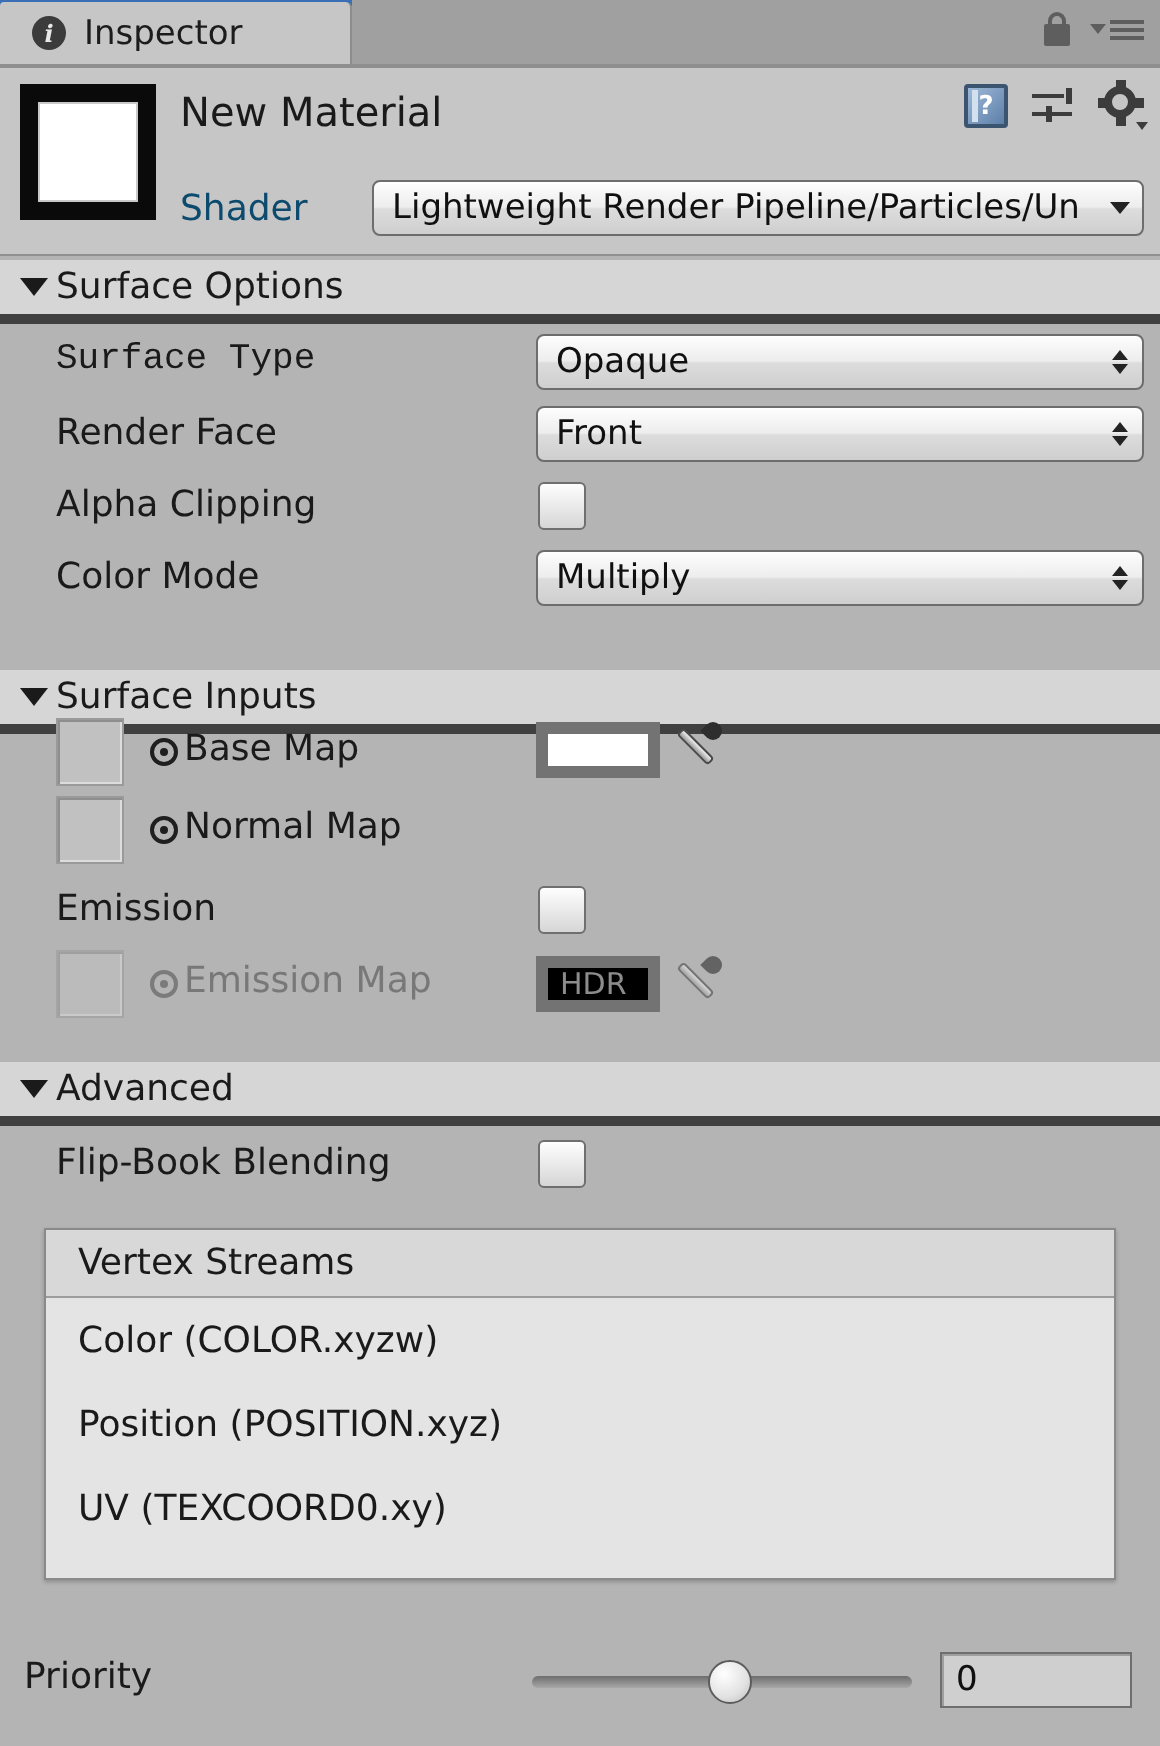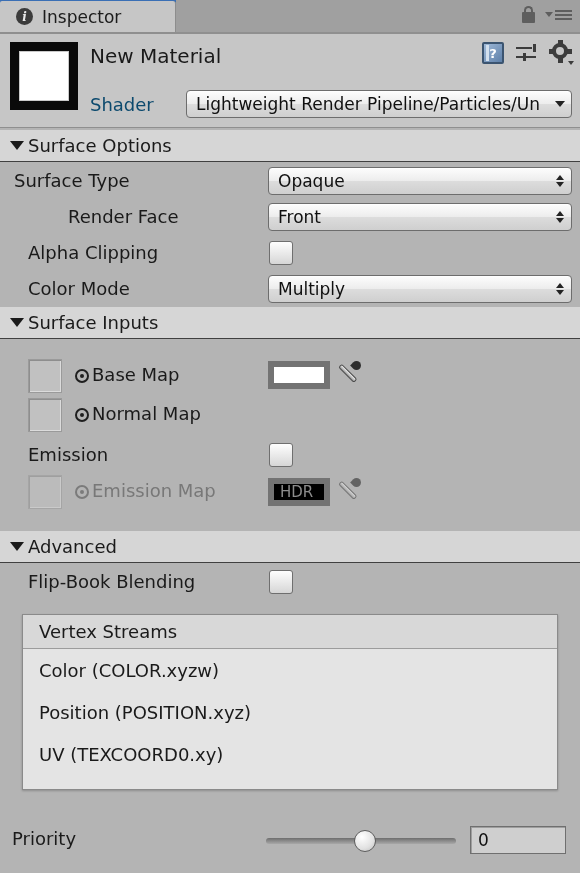--- a/index.html
+++ b/index.html
@@ -248,21 +248,21 @@
     border: 1px solid #6f6f6f;
     border-radius: 3px;
     box-sizing: border-box;
   }
 
   .section-head {
     position: absolute;
     left: 0;
     width: 580px; height: 32px;
     background: #d6d6d6;
-    border-bottom: 1px solid #404040;
+    border-bottom: 5px solid #404040;
     box-sizing: border-box;
     display: flex;
     align-items: center;
     padding-left: 10px;
   }
   .section-head .tri {
     width: 0; height: 0;
     border-left: 7px solid transparent;
     border-right: 7px solid transparent;
     border-top: 9px solid #1a1a1a;
@@ -461,51 +461,51 @@
     <span>Lightweight Render Pipeline/Particles/Un</span>
     <span class="caret-only"></span>
   </div>
 </div>
 
 <div class="section-head" style="top:130px;">
   <span class="tri"></span>
   <span class="title">Surface Options</span>
 </div>
 
-<div class="row-label" style="left:14px; top:170px;">Surface Type</div>
+<div class="row-label" style="left:28px; top:170px;font-family:Liberation Mono, monospace;">Surface Type</div>
 <div class="popup" style="position:absolute; left:268px; top:167px; width:304px; height:28px;">
   <span>Opaque</span>
   <span class="arrows">
       <span class="up"></span>
       <span class="dn"></span>
     </span>
 </div>
 
-<div class="row-label" style="left:28px; top:206px;margin-left:40px;">Render Face</div>
+<div class="row-label" style="left:28px; top:206px;">Render Face</div>
 <div class="popup" style="position:absolute; left:268px; top:203px; width:304px; height:28px;">
   <span>Front</span>
   <span class="arrows">
       <span class="up"></span>
       <span class="dn"></span>
     </span>
 </div>
 
 <div class="row-label" style="left:28px; top:242px;">Alpha Clipping</div>
 <div class="checkbox" style="position:absolute; left:269px; top:241px;"></div>
 
 <div class="row-label" style="left:28px; top:278px;">Color Mode</div>
 <div class="popup" style="position:absolute; left:268px; top:275px; width:304px; height:28px;">
   <span>Multiply</span>
   <span class="arrows">
       <span class="up"></span>
       <span class="dn"></span>
     </span>
 </div>
 
-<div class="section-head" style="top:307px;text-align:right;">
+<div class="section-head" style="top:335px;text-align:right;">
   <span class="tri"></span>
   <span class="title">Surface Inputs</span>
 </div>
 
 <div class="texslot" style="left:28px; top:359px;"></div>
 <div class="target-icon" style="left:75px; top:369px;"></div>
 <div class="row-label" style="left:92px; top:364px;">Base Map</div>
 <div class="swatch white" style="left:268px; top:361px;"></div>
 <div class="dropper" style="left:338px; top:361px;">
   <span class="stem"></span>

